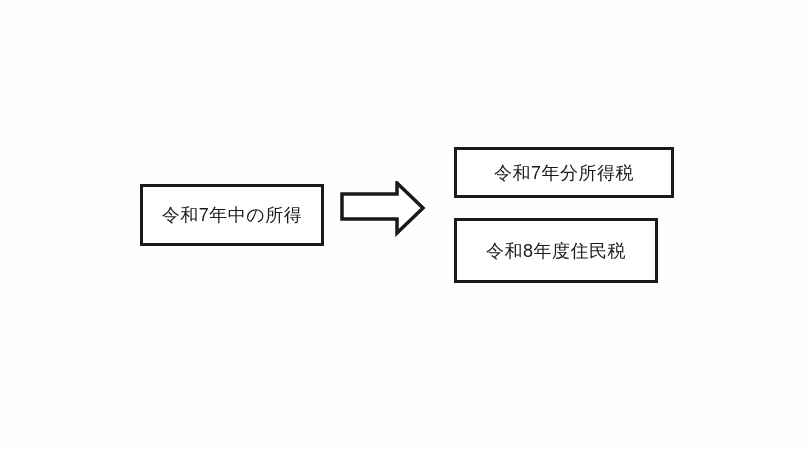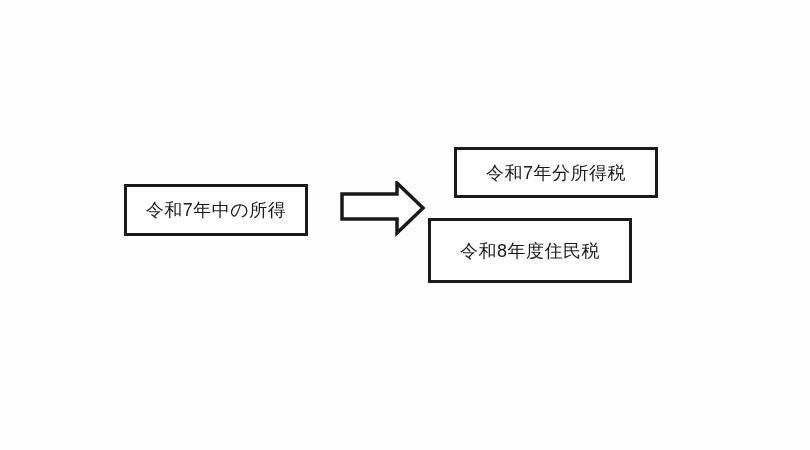--- a/index.html
+++ b/index.html
@@ -30,33 +30,33 @@
     align-items: center;
     justify-content: center;
     text-align: center;
     font-size: 18px;
     line-height: 22px;
     letter-spacing: 0.5px;
     color: #1a1a1a;
     white-space: nowrap;
   }
   .box-source {
-    left: 124px;
+    left: 140px;
     top: 184px;
     width: 184px;
-    height: 52px;
+    height: 62px;
   }
   .box-income-tax {
     left: 454px;
     top: 147px;
-    width: 204px;
+    width: 220px;
     height: 51px;
   }
   .box-resident-tax {
-    left: 428px;
+    left: 454px;
     top: 218px;
     width: 204px;
     height: 65px;
   }
   .arrow-wrap {
     position: absolute;
     left: 340px;
     top: 181px;
     width: 88px;
     height: 56px;

